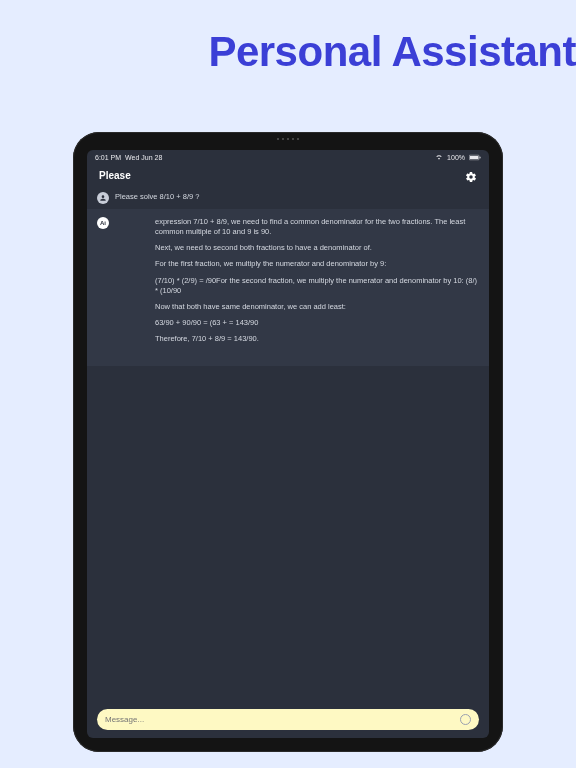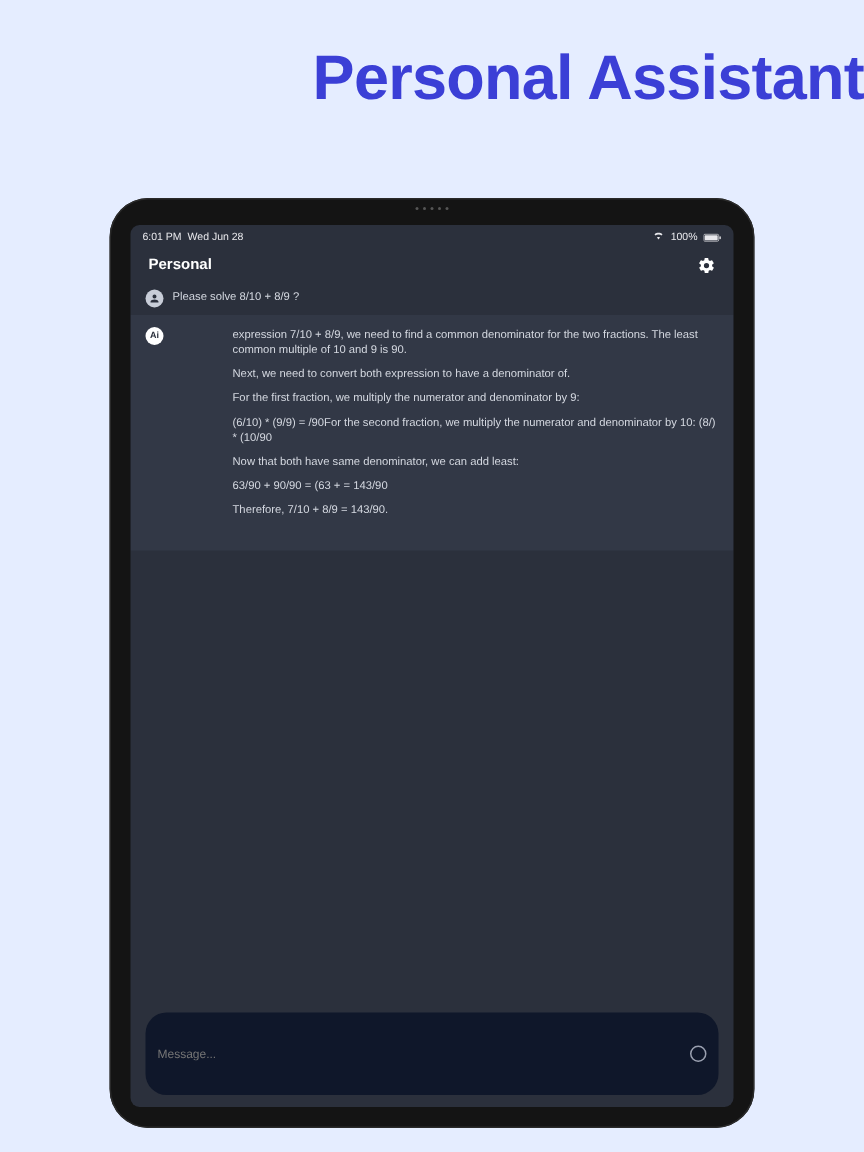--- a/index.html
+++ b/index.html
@@ -98,25 +98,25 @@
   .avatar-ai {
     width: 12px; height: 12px; border-radius: 50%;
     background: #fff; color:#2b303c; flex-shrink:0;
     font-size: 6px; font-weight:700; display:flex; align-items:center; justify-content:center;
   }
   .msg-text { color: #d4d8e0; flex:1; }
   .msg-text p { margin-bottom: 6px; }
   .msg-text p:last-child { margin-bottom: 12px; }
   .input-bar {
     margin: 6px 10px 8px 10px;
-    background: #0f172a;
+    background: #fef9c3;
     border-radius: 14px;
     display: flex;
     align-items: center;
-    padding: 22px 8px;
+    padding: 5px 8px;
     justify-content: space-between;
   }
   .input-placeholder {
     color: #7e8598;
     font-size: 8px;
     background: transparent;
     border: none;
     outline: none;
     flex: 1;
   }
@@ -155,21 +155,21 @@
           <svg viewBox="0 0 26 12">
               <rect x="0" y="1" width="22" height="10" rx="2" fill="none" stroke="#e8e8ec" stroke-width="1"></rect>
               <rect x="1.5" y="2.5" width="19" height="7" rx="1" fill="#e8e8ec"></rect>
               <rect x="23" y="4" width="2" height="4" rx="1" fill="#e8e8ec"></rect>
             </svg>
         </span>
       </div>
     </div>
 
     <div class="app-header">
-      <h1>Personal</h1>
+      <h1>Please</h1>
       <div class="gear-icon">
         <svg viewBox="0 0 24 24">
             <path d="M19.4 13a7.8 7.8 0 0 0 .1-1 7.8 7.8 0 0 0-.1-1l2.1-1.6a.5.5 0 0 0 .1-.7l-2-3.4a.5.5 0 0 0-.6-.2l-2.5 1a7.6 7.6 0 0 0-1.7-1l-.4-2.6A.5.5 0 0 0 14 2h-4a.5.5 0 0 0-.5.4l-.4 2.6a7.6 7.6 0 0 0-1.7 1l-2.5-1a.5.5 0 0 0-.6.2l-2 3.4a.5.5 0 0 0 .1.7L4.6 11a7.8 7.8 0 0 0-.1 1 7.8 7.8 0 0 0 .1 1l-2.1 1.6a.5.5 0 0 0-.1.7l2 3.4a.5.5 0 0 0 .6.2l2.5-1a7.6 7.6 0 0 0 1.7 1l.4 2.6A.5.5 0 0 0 10 22h4a.5.5 0 0 0 .5-.4l.4-2.6a7.6 7.6 0 0 0 1.7-1l2.5 1a.5.5 0 0 0 .6-.2l2-3.4a.5.5 0 0 0-.1-.7ZM12 15.5A3.5 3.5 0 1 1 15.5 12 3.5 3.5 0 0 1 12 15.5Z"></path>
           </svg>
       </div>
     </div>
 
     <div class="chat-area">
 
       <div class="msg-row msg-user">
@@ -178,23 +178,23 @@
               <path d="M12 12a4 4 0 1 0-4-4 4 4 0 0 0 4 4zm0 2c-3 0-8 1.5-8 4.5V20h16v-1.5c0-3-5-4.5-8-4.5z"></path>
             </svg>
         </div>
         <div class="msg-text">Please solve 8/10 + 8/9 ?</div>
       </div>
 
       <div class="msg-row msg-ai">
         <div class="avatar-ai">Ai</div>
         <div class="msg-text">
           <p>expression 7/10 + 8/9, we need to find a common denominator for the two fractions. The least common multiple of 10 and 9 is 90.</p>
-          <p>Next, we need to convert both expression to have a denominator of.</p>
+          <p>Next, we need to second both fractions to have a denominator of.</p>
           <p>For the first fraction, we multiply the numerator and denominator by 9:</p>
-          <p>(6/10) * (9/9) = /90For the second fraction, we multiply the numerator and denominator by 10: (8/) * (10/90</p>
+          <p>(7/10) * (2/9) = /90For the second fraction, we multiply the numerator and denominator by 10: (8/) * (10/90</p>
           <p>Now that both have same denominator, we can add least:</p>
           <p>63/90 + 90/90 = (63 +  = 143/90</p>
           <p>Therefore, 7/10 + 8/9 = 143/90.</p>
         </div>
       </div>
 
     </div>
 
     <div class="input-bar">
       <input class="input-placeholder" placeholder="Message..." style="">

